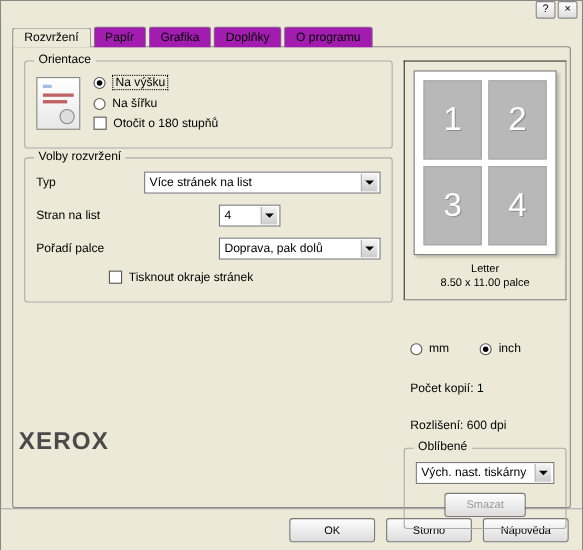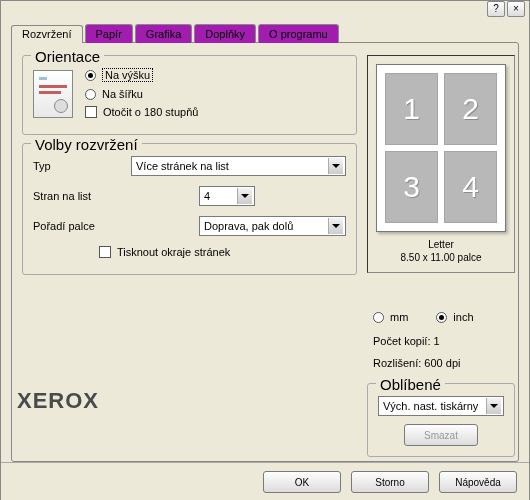--- a/index.html
+++ b/index.html
@@ -88,21 +88,21 @@
     border-radius: 3px;
     position: relative;
     padding: 12px 10px 10px 10px;
   }
   .group .legend {
     position: absolute;
     top: -8px;
     left: 8px;
     background: #ece9d8;
     padding: 0 4px;
-    font-size: 15px;
+    font-size: 11px;
     text-align: right;
   }
   .orient-body { display:flex; gap:12px; align-items:flex-start;}
   .doc-icon {
     width: 40px; height:48px;
     background: linear-gradient(#fff,#e8e8e8);
     border:1px solid #888;
     position:relative;
     margin-top:2px;
   }
@@ -133,21 +133,21 @@
   .page-preview{
     width:130px;height:168px;
     background:#fff;border:1px solid #777;
     box-shadow:2px 2px 3px rgba(0,0,0,.25);
     display:grid;grid-template-columns:1fr 1fr;grid-template-rows:1fr 1fr;gap:6px;padding:8px;
   }
   .mini{background:#b8b8b8;display:flex;align-items:center;justify-content:center;border:1px solid #a5a5a5;}
   .mini span{color:#fff;font-size:30px;font-weight:300;text-shadow:1px 1px 0 #8c8c8c;}
   .paper-label{margin-top:6px;font-size:10px;text-align:center;line-height:13px;}
   .unit-row{padding:4px 6px;display:flex;gap:28px;align-items:flex-end;margin-top:28px;}
-  .info-line{padding:2px 6px;font-size:11px;}
+  .info-line{padding:2px 6px;font-size:11px;margin-top:12px;}
   .fav-group{margin-top:6px;}
   .btn{
     min-width:74px;height:22px;border:1px solid #7a7a7a;background:linear-gradient(#fefefe,#dcdcdc);border-radius:3px;font-size:10px;cursor:pointer;
   }
   .btn.disabled{color:#9a9a9a;}
   .fav-btn-row{display:flex;justify-content:center;margin-top:8px;}
   .brand{
     position:absolute;left:16px;bottom:48px;font-size:22px;letter-spacing:1px;color:#4a4a4a;font-weight:700;font-family:Arial,sans-serif;
   }
   .button-bar{

